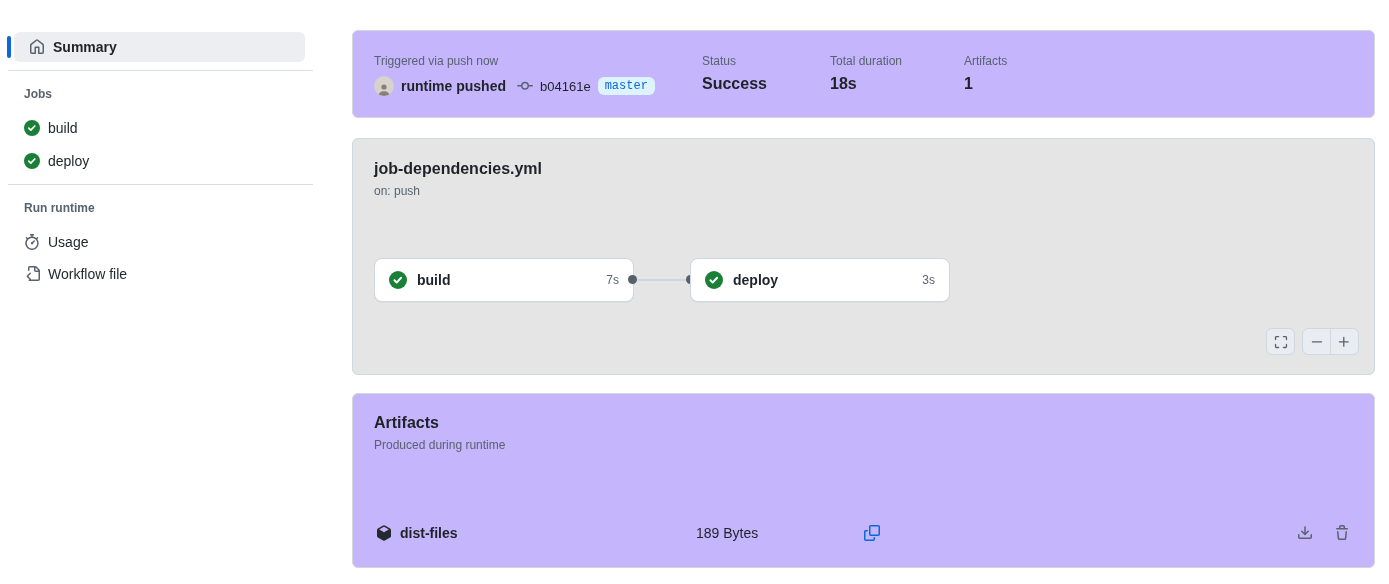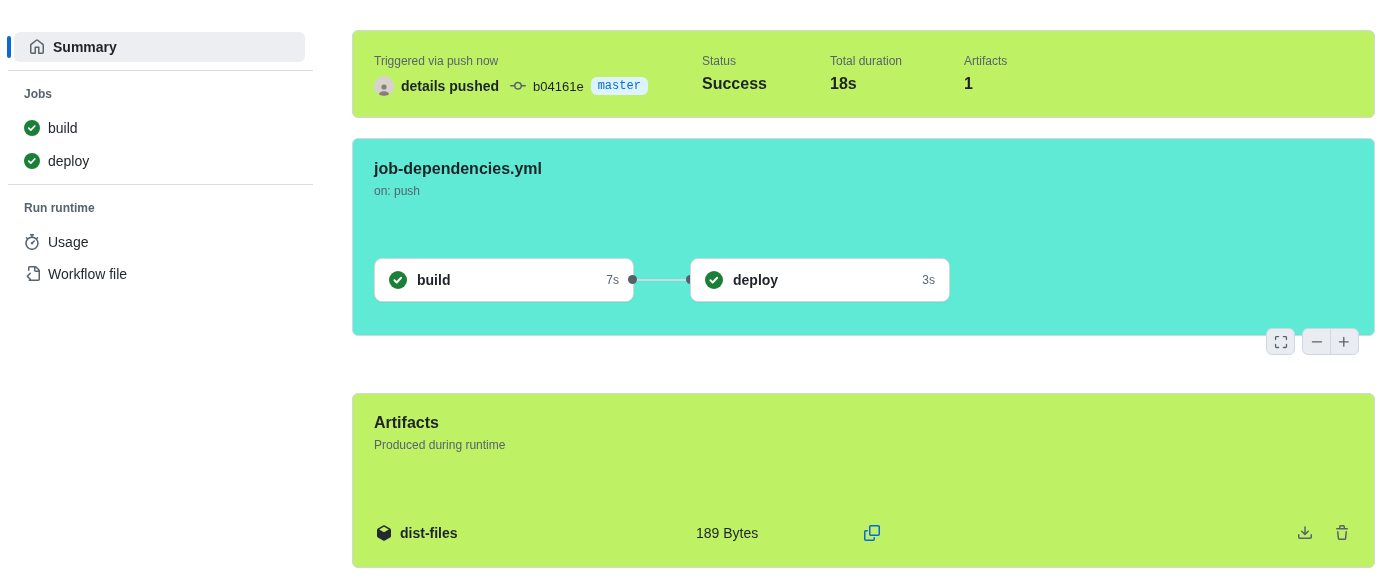--- a/index.html
+++ b/index.html
@@ -17,24 +17,24 @@
   .sb-blue-bar { position:absolute; left:7px; top:36px; width:4px; height:22px;
     background:#0969da; border-radius:2px; }
   .sb-item { position:absolute; display:flex; align-items:center; gap:8px; height:30px; cursor:pointer; }
   .sb-item .lbl { font-size:14px; color:#24292f; }
   .sb-item.selected .lbl { font-weight:700; color:#1f2328; }
   .sb-divider { position:absolute; left:8px; width:305px; height:1px; background:#d8dee4; }
   .sb-section { position:absolute; left:24px; font-size:12px; font-weight:700; color:#59636e; }
   svg { display:block; }
 
   
-  .card { position:absolute; left:352px; width:1023px; background:#bef264;
+  .card { position:absolute; left:352px; width:1023px; background:#c4b5fd;
     border:1px solid #d0d7de; border-radius:6px; }
   #card-summary { top:30px; height:88px; }
-  #card-graph   { top:138px; height:198px; background:#5eead4; }
+  #card-graph   { top:138px; height:237px; background:#e5e5e5; }
   #card-artifacts { top:393px; height:175px; }
 
   .meta-label { position:absolute; top:23px; font-size:12px; color:#59636e; }
   .meta-value { position:absolute; top:44px; font-size:16px; font-weight:700; color:#1f2328; }
 
   .trigger-line { position:absolute; left:21px; top:45px; display:flex; align-items:center; gap:7px; }
   .avatar { width:20px; height:20px; border-radius:50%; background:#d8d2cc; overflow:hidden;
     display:flex; align-items:flex-end; justify-content:center; }
   .actor { font-size:14px; font-weight:700; color:#1f2328; }
   .sha { font-size:13px; color:#1f2328; }
@@ -145,21 +145,21 @@
   <span class="meta-label" style="left:477px;">Total duration</span>
   <span class="meta-label" style="left:611px;">Artifacts</span>
 
   <div class="trigger-line">
     <span class="avatar">
       <svg width="14" height="13" viewBox="0 0 14 13">
           <circle cx="7" cy="4" r="2.6" fill="#8a7e74"></circle>
           <path d="M1.5 13a5.5 4.8 0 0 1 11 0Z" fill="#8a7e74"></path>
         </svg>
     </span>
-    <span class="actor"><span>details</span> <span>pushed</span></span>
+    <span class="actor"><span>runtime</span> <span>pushed</span></span>
     <span style="margin-left:4px;">
       <svg width="16" height="16" viewBox="0 0 16 16" fill="#59636e">
           <path d="M11.93 8.5a4.002 4.002 0 0 1-7.86 0H.75a.75.75 0 0 1 0-1.5h3.32a4.002 4.002 0 0 1 7.86 0h3.32a.75.75 0 0 1 0 1.5Zm-1.43-.75a2.5 2.5 0 1 0-5 0 2.5 2.5 0 0 0 5 0Z"></path>
         </svg>
     </span>
     <span class="sha">b04161e</span>
     <span class="branch-badge">master</span>
   </div>
 
   <span class="meta-value" style="left:349px;">Success</span>

